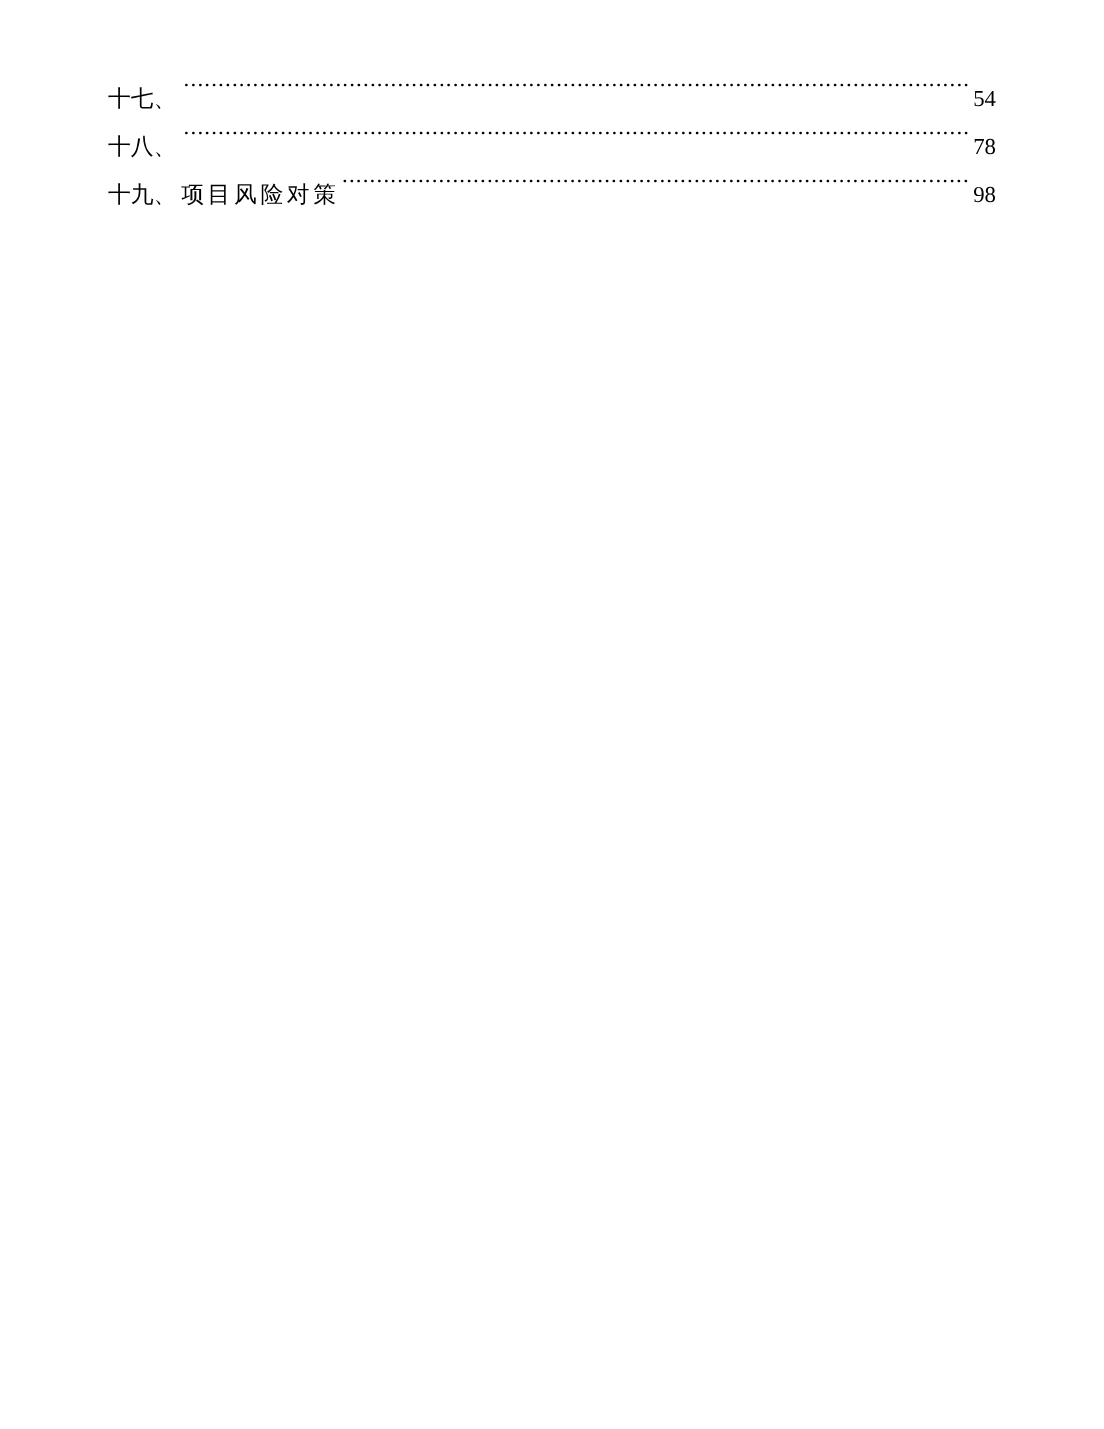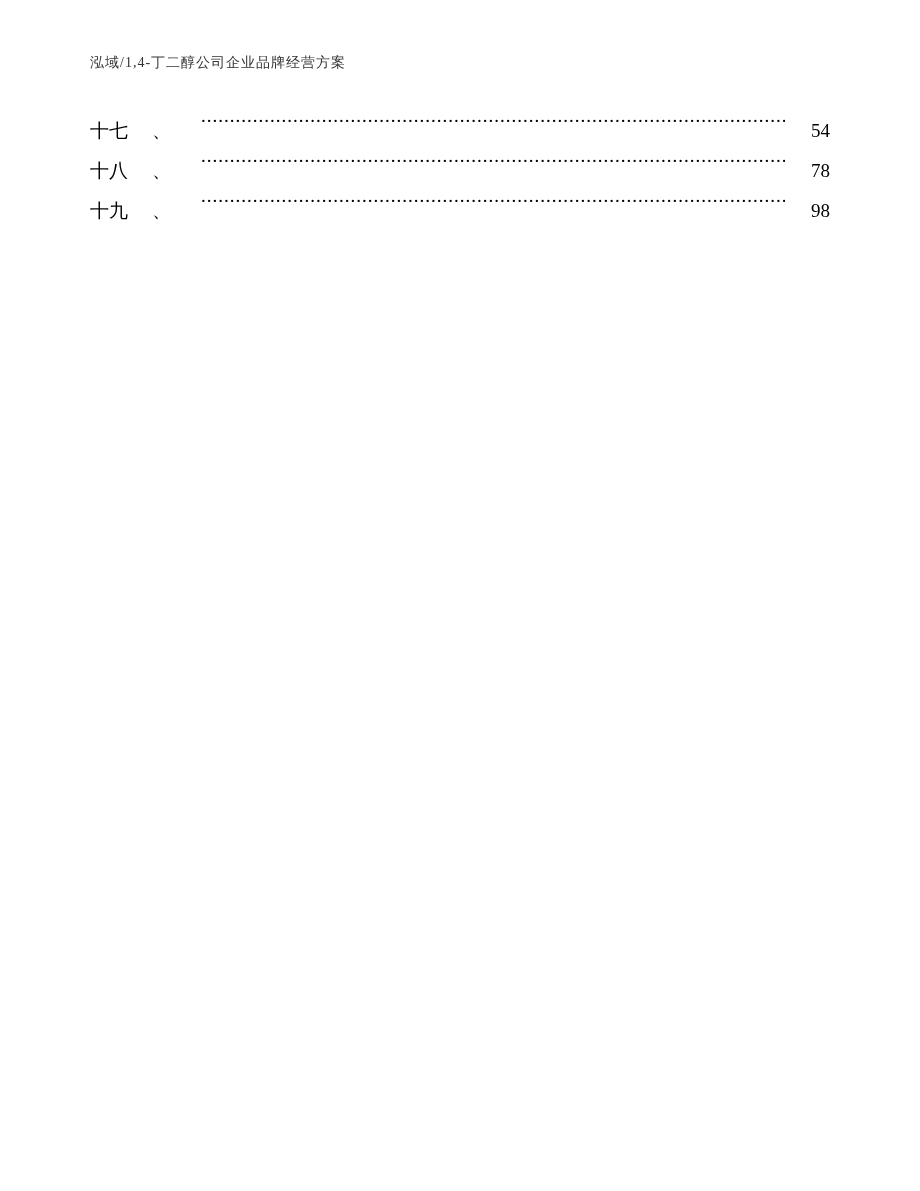--- a/index.html
+++ b/index.html
@@ -31,21 +31,20 @@
     }
     .toc-entry {
       display: flex;
       align-items: baseline;
       font-size: 19px;
       color: #000;
       line-height: 2.0;
       margin-bottom: 2px;
       font-family: "SimSun", "宋体", serif;
       white-space: nowrap;
-      gap: 24px;
     }
     .toc-num {
       flex: 0 0 auto;
     }
     .toc-sep {
       flex: 0 0 auto;
       margin: 0 4px 0 0;
     }
     .toc-title {
       flex: 0 0 auto;
@@ -69,35 +68,35 @@
     }
     .toc-page {
       flex: 0 0 auto;
       font-family: Liberation Serif, serif;
     }
   </style>
 </head>
 <body>
 
 <div class="page">
-  <div class="header">泓域/1,4-丁二醇公司企业品牌经营方案</div>
 
   <div class="toc-list">
     <div class="toc-entry">
       <span class="toc-num">十七</span>
         <span class="toc-sep">、</span>
       <span class="toc-dots"></span>
       <span class="toc-page">54</span>
     </div>
     <div class="toc-entry">
       <span class="toc-num">十八</span>
         <span class="toc-sep">、</span>
       <span class="toc-dots"></span>
       <span class="toc-page">78</span>
     </div>
     <div class="toc-entry">
       <span class="toc-num">十九</span>
         <span class="toc-sep">、</span>
+      <span class="toc-title">项目风险对策</span>
       <span class="toc-dots"></span>
       <span class="toc-page">98</span>
     </div>
   </div>
 </div>
 
 </body></html>

